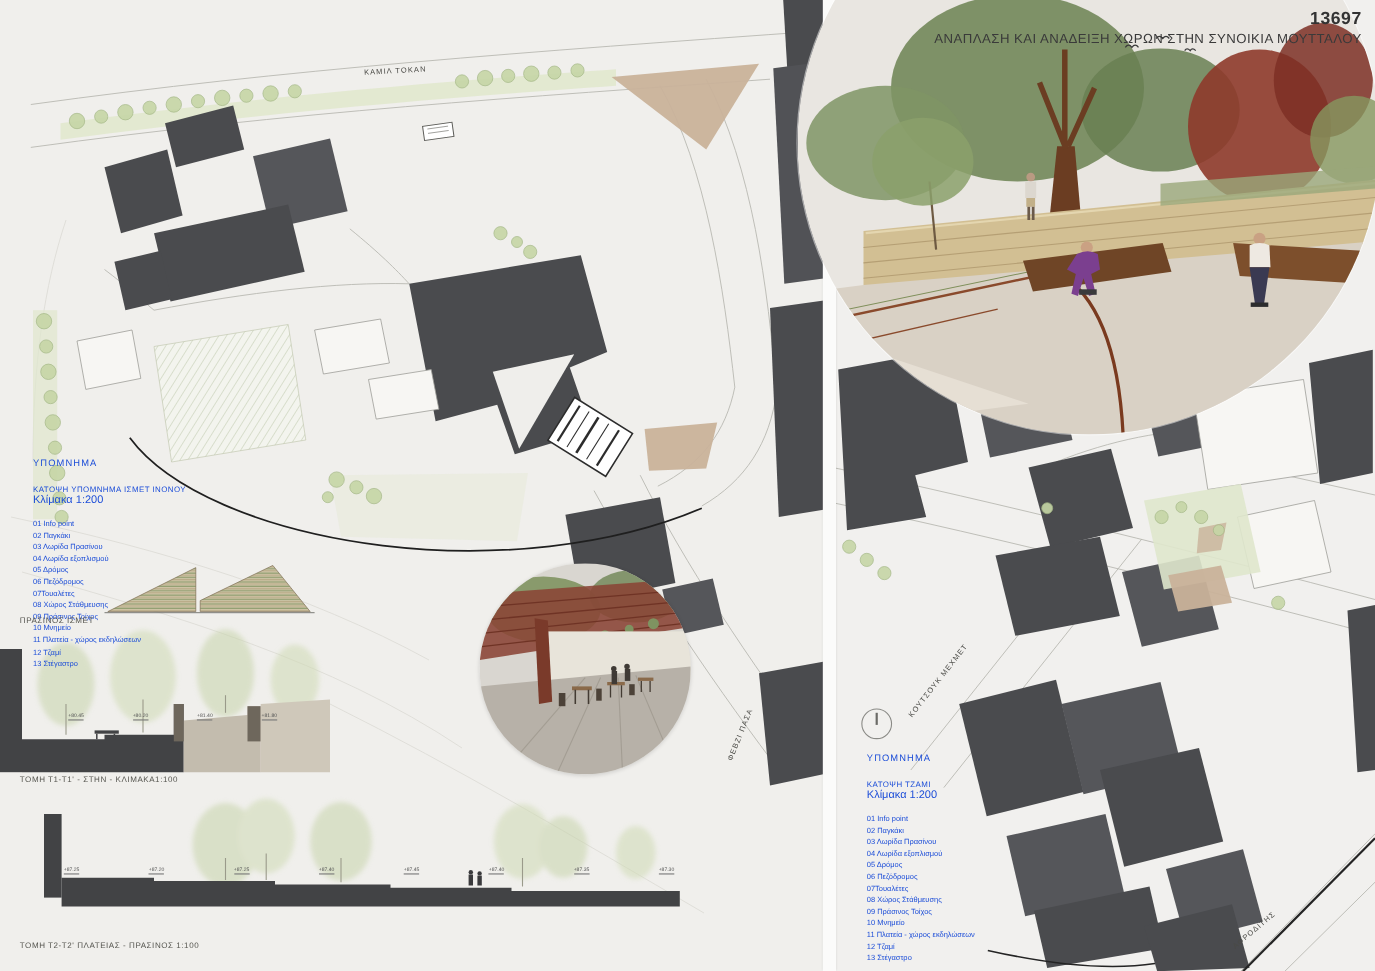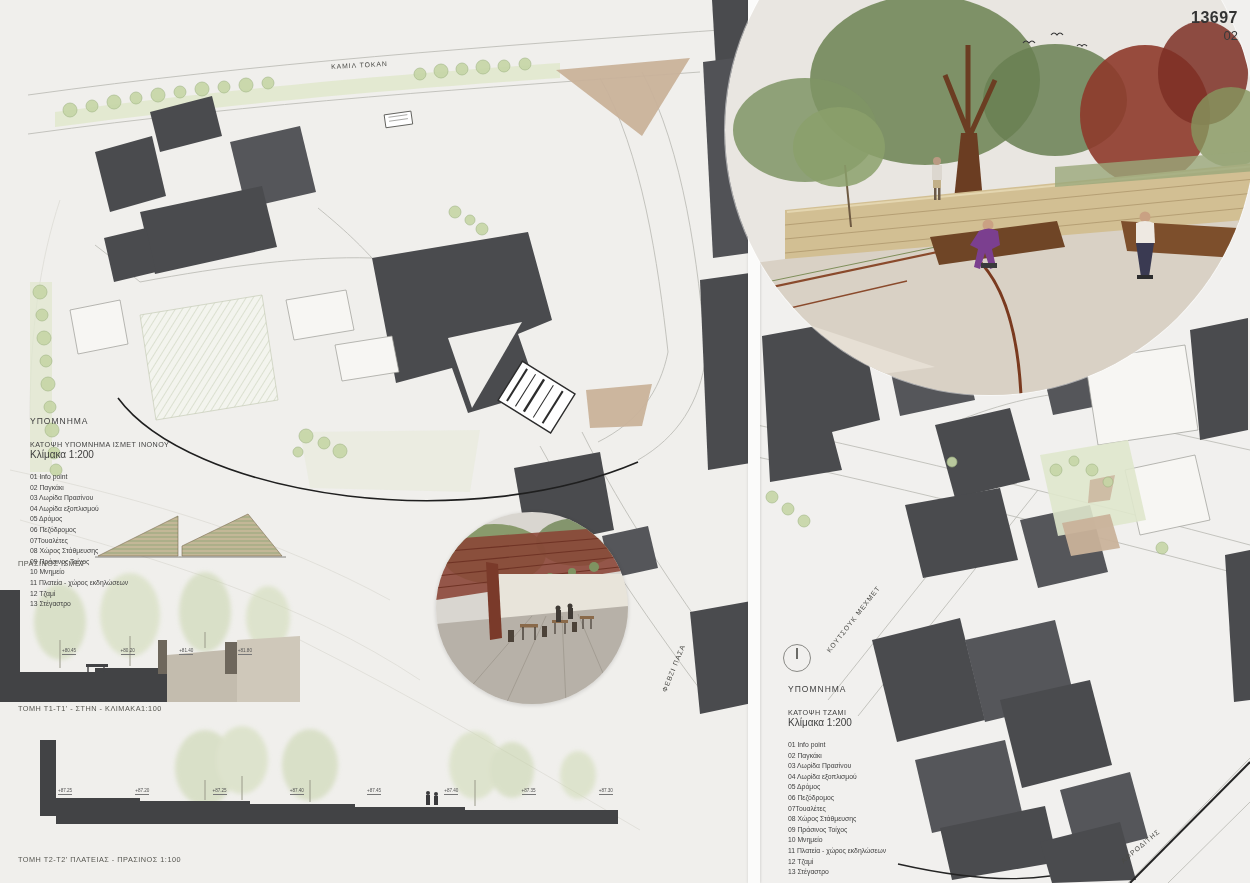--- a/index.html
+++ b/index.html
@@ -9,21 +9,21 @@
   svg{display:block;}
   
   .gutter{left:748px;top:0;width:12px;height:883px;background:#fbfbfa;
           box-shadow:1px 0 2px rgba(0,0,0,.10), -1px 0 2px rgba(0,0,0,.06);}
   
   .titleblock{right:12px;top:8px;width:480px;text-align:right;line-height:1.25;z-index:30;}
   .titleblock .num{font-size:16px;font-weight:bold;color:#333;letter-spacing:.5px;}
   .titleblock .ttl{font-size:12px;color:#3a3a3a;letter-spacing:.4px;}
   .titleblock .pg{font-size:13px;color:#3a3a3a;}
   
-  .legend{width:200px;z-index:25;color:#404040;}
+  .legend{width:200px;z-index:25;color:#1d4ed8;}
   .legend .lg-head{font-size:8.5px;letter-spacing:1px;margin-bottom:14px;}
   .legend .lg-sub{font-size:7.2px;letter-spacing:.4px;}
   .legend .lg-scale{font-size:10px;margin-bottom:12px;}
   .legend .lg-items div{font-size:6.8px;line-height:10.6px;white-space:nowrap;}
   .legend-left{left:30px;top:416px;}
   .legend-right{left:788px;top:684px;}
   
   .dwg-label{font-size:7.3px;letter-spacing:.5px;color:#55554f;z-index:25;white-space:nowrap;}
   
   .street{font-size:6.8px;letter-spacing:1px;color:#4a4a46;z-index:24;white-space:nowrap;transform-origin:left center;}
@@ -391,21 +391,21 @@
         <circle cx="122" cy="96" r="2.5"></circle>
           <rect x="120" y="98" width="5" height="12"></rect>
         <circle cx="134" cy="94" r="2.5"></circle>
           <rect x="132" y="96" width="5" height="11"></rect>
       </g>
     </svg>
   </div>
 
   <div class="abs titleblock">
     <div class="num">13697</div>
-    <div class="pg">02</div>
+    <div class="ttl">ΑΝΑΠΛΑΣΗ ΚΑΙ ΑΝΑΔΕΙΞΗ ΧΩΡΩΝ ΣΤΗΝ ΣΥΝΟΙΚΙΑ ΜΟΥΤΤΑΛΟΥ</div>
   </div>
 
   <div class="abs legend legend-left">
     <div class="lg-head">ΥΠΟΜΝΗΜΑ</div>
     <div class="lg-sub">ΚΑΤΟΨΗ ΥΠΟΜΝΗΜΑ ΙΣΜΕΤ ΙΝΟΝΟΥ</div>
     <div class="lg-scale">Κλίμακα 1:200</div>
     <div class="lg-items">
         <div class="legend-item">01 Info point</div>
         <div class="legend-item">02 Παγκάκι</div>
         <div class="legend-item">03 Λωρίδα Πρασίνου</div>

